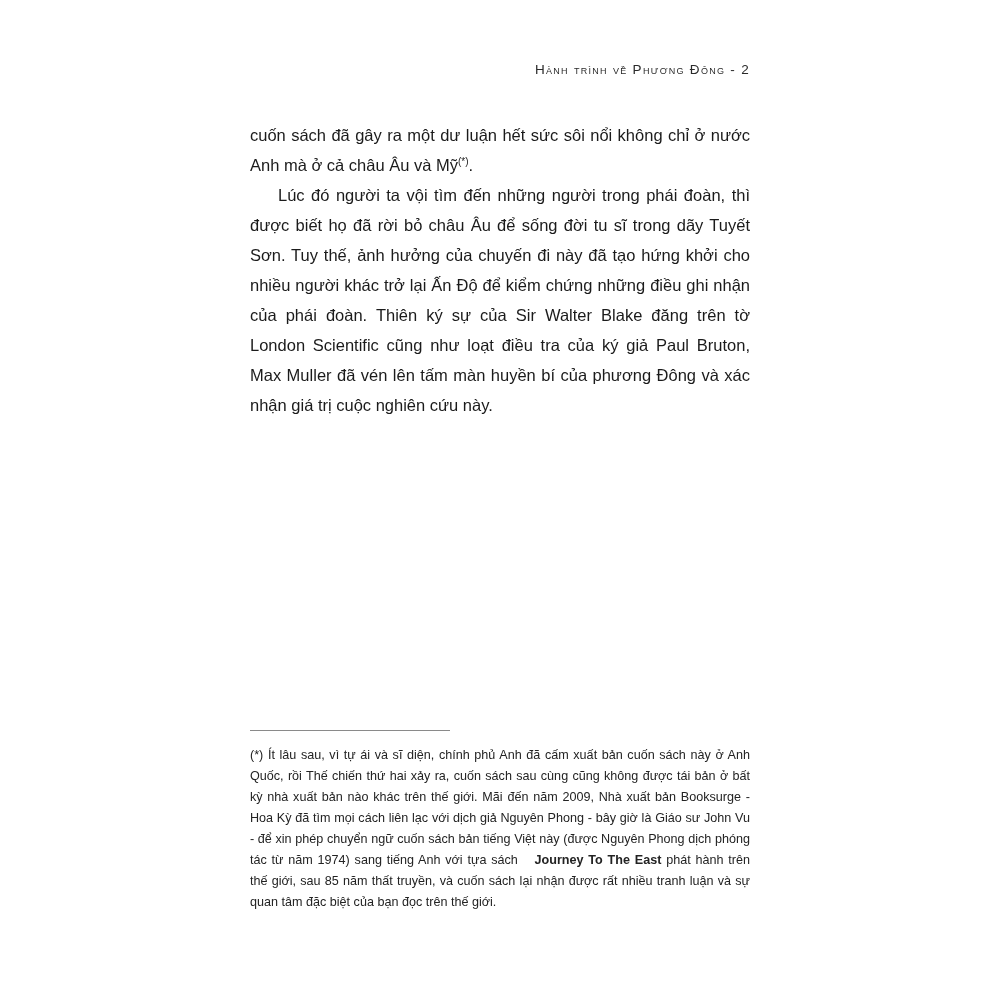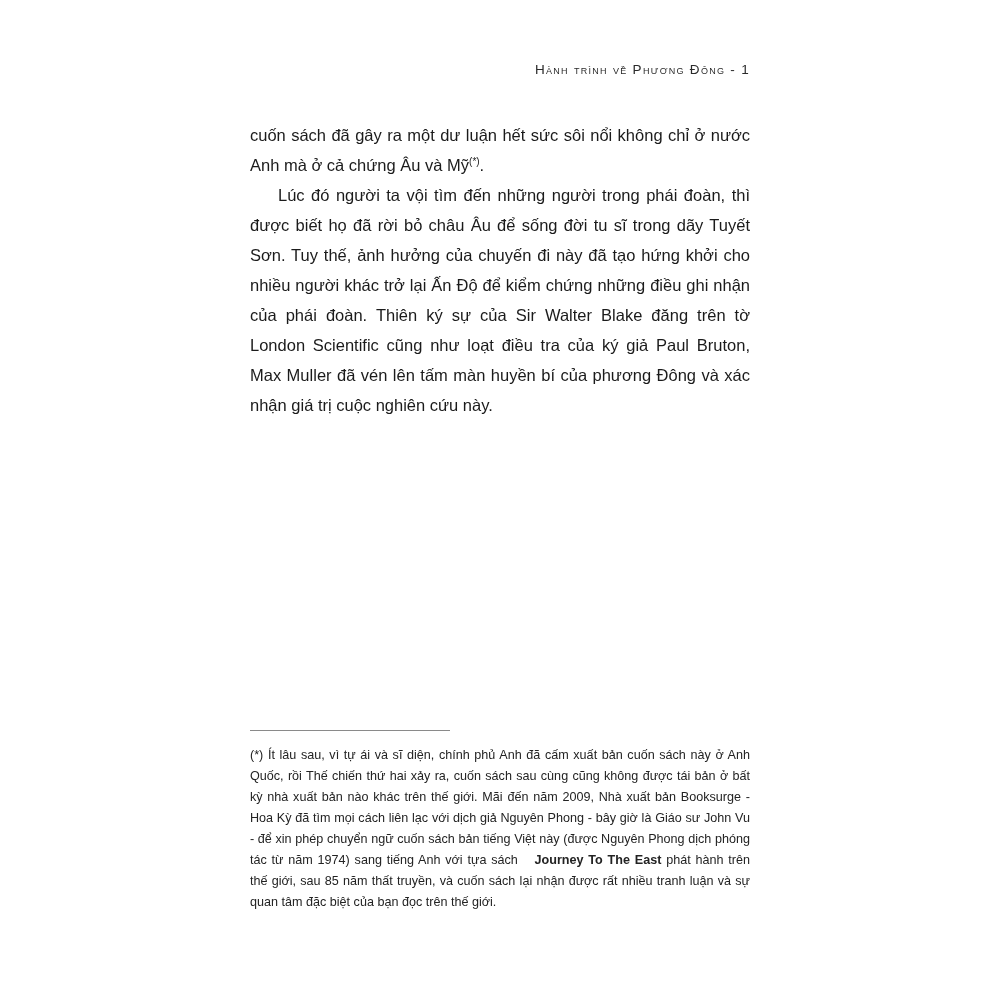--- a/index.html
+++ b/index.html
@@ -87,24 +87,24 @@
   .fn-bold {
     font-weight: bold;
     margin-left: 12px;
   }
 </style>
 </head>
 <body>
 
 <div id="page">
 
-  <div id="running-head">Hành trình về Phương Đông - 1</div>
+  <div id="running-head">Hành trình về Phương Đông - 2</div>
 
   <div id="body-text">
-      <p><span>cuốn sách đã gây ra một dư luận hết sức sôi nổi không chỉ ở nước Anh mà ở cả chứng Âu và Mỹ</span><sup class="note-ref">(*)</sup><span>.</span></p>
+      <p><span>cuốn sách đã gây ra một dư luận hết sức sôi nổi không chỉ ở nước Anh mà ở cả châu Âu và Mỹ</span><sup class="note-ref">(*)</sup><span>.</span></p>
       <p class="indent"><span>Lúc đó người ta vội tìm đến những người trong phái đoàn, thì được biết họ đã rời bỏ châu Âu để sống đời tu sĩ trong dãy Tuyết Sơn. Tuy thế, ảnh hưởng của chuyến đi này đã tạo hứng khởi cho nhiều người khác trở lại Ấn Độ để kiểm chứng những điều ghi nhận của phái đoàn. Thiên ký sự của Sir Walter Blake đăng trên tờ </span><span class="italic">London Scientific</span><span> cũng như loạt điều tra của ký giả Paul Bruton, Max Muller đã vén lên tấm màn huyền bí của phương Đông và xác nhận giá trị cuộc nghiên cứu này.</span></p>
     </div>
 
   <div id="footnote">
     <div id="footnote-rule"></div>
     <div id="footnote-text">
         <p><span>(*) Ít lâu sau, vì tự ái và sĩ diện, chính phủ Anh đã cấm xuất bản cuốn sách này ở Anh Quốc, rồi Thế chiến thứ hai xảy ra, cuốn sách sau cùng cũng không được tái bản ở bất kỳ nhà xuất bản nào khác trên thế giới. Mãi đến năm 2009, Nhà xuất bản Booksurge - Hoa Kỳ đã tìm mọi cách liên lạc với dịch giả Nguyên Phong - bây giờ là Giáo sư John Vu - để xin phép chuyển ngữ cuốn sách bản tiếng Việt này (được Nguyên Phong dịch phóng tác từ năm 1974) sang tiếng Anh với tựa sách </span><span class="fn-bold">Journey To The East</span><span> phát hành trên thế giới, sau 85 năm thất truyền, và cuốn sách lại nhận được rất nhiều tranh luận và sự quan tâm đặc biệt của bạn đọc trên thế giới.</span></p>
       </div>
   </div>
 

